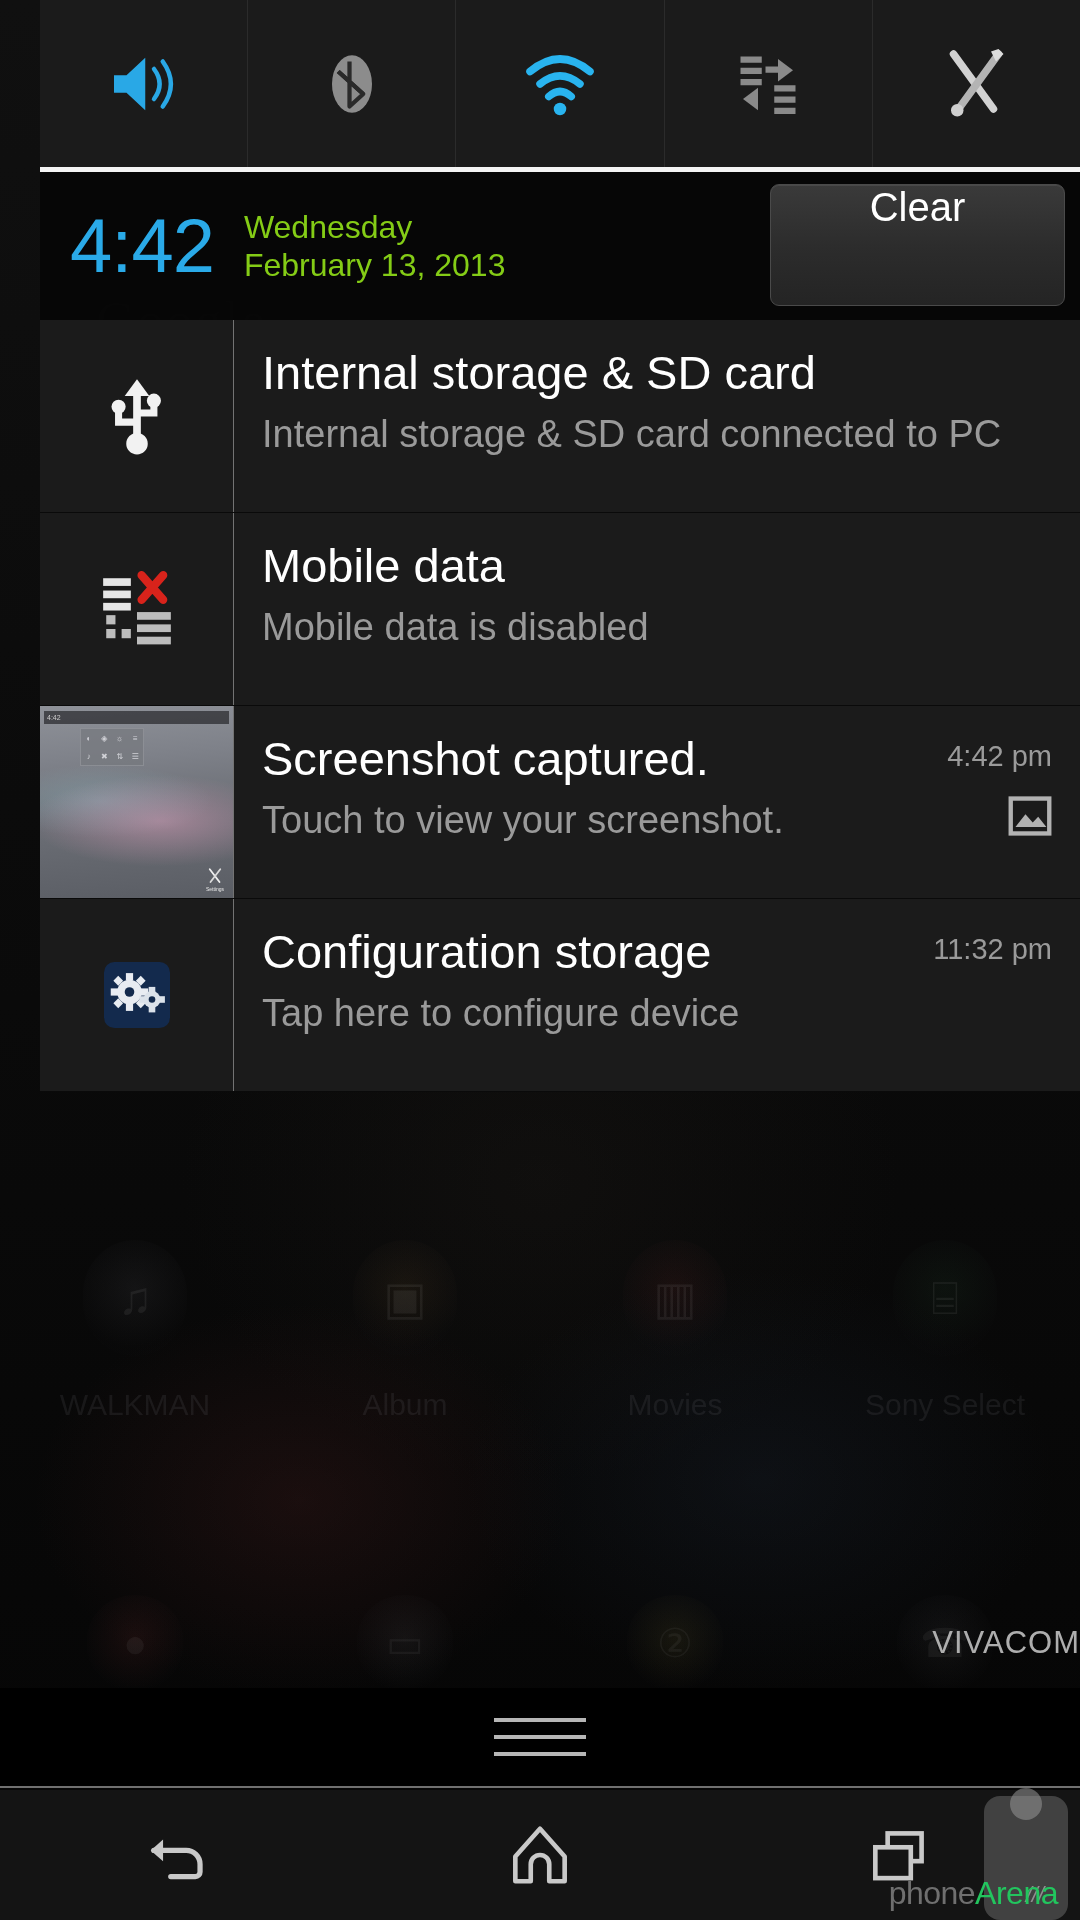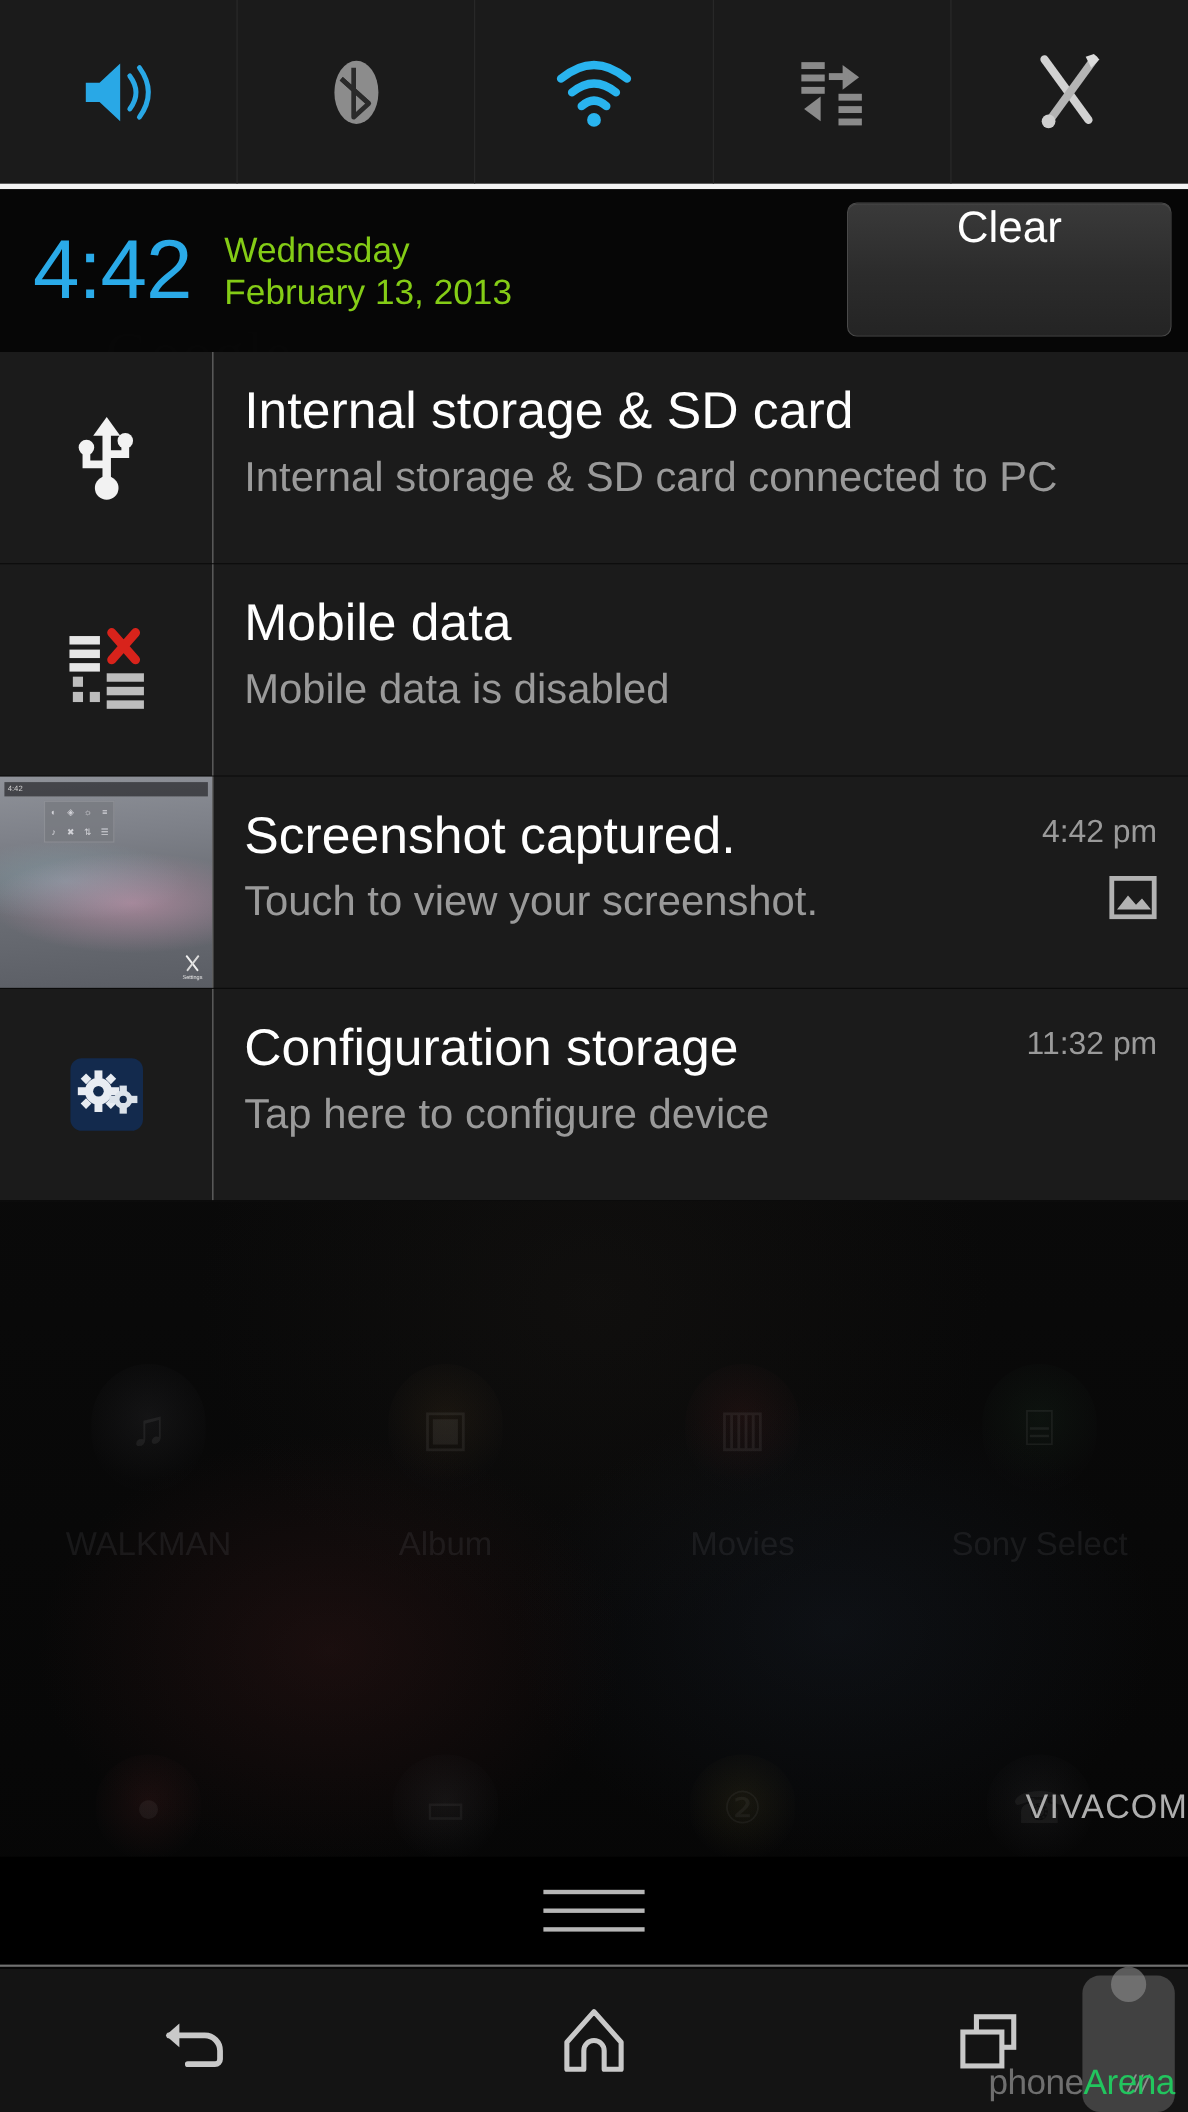--- a/index.html
+++ b/index.html
@@ -64,21 +64,21 @@
     font-size:40px; color:rgba(190,190,190,0.07);
   }
 
   .carrier {
     position:absolute; left:0; top:1625px; width:1080px;
     text-align:right; font-size:31px; letter-spacing:1px;
     color:#aeaeae;
   }
 
   
-  #shade { position:absolute; left:0; top:0; width:1080px; }
+  #shade { position:absolute; left:0; top:0; width:1080px;padding-left:40px; }
 
   
   #quicksettings {
     position:relative;
     height:172px;
     background:#1b1b1b;
     display:flex;
     border-bottom:5px solid #f4f4f4;
   }
   .qs-btn {
@@ -204,21 +204,21 @@
   #navbar {
     position:absolute; left:0; bottom:0; width:1080px; height:130px;
     background:#141414;
     display:flex; align-items:center;
   }
   .nav-btn { flex:1; display:flex; align-items:center; justify-content:center; }
   .nav-ico { width:74px; height:74px; }
 
   
   #watermark {
-    position:absolute; right:12px; bottom:8px;
+    position:absolute; right:22px; bottom:8px;
     display:flex; align-items:flex-end;
     font-size:32px; color:#6d6d6d; letter-spacing:-0.5px;
   }
   #watermark .wm-phone { color:#6f6f6f; }
   #watermark .wm-arena { color:#22c55e; }
   #wm-tile {
     position:absolute; right:12px; bottom:0px;
     width:84px; height:124px; border-radius:16px 16px 16px 16px;
     background:rgba(120,120,120,0.45);
   }

